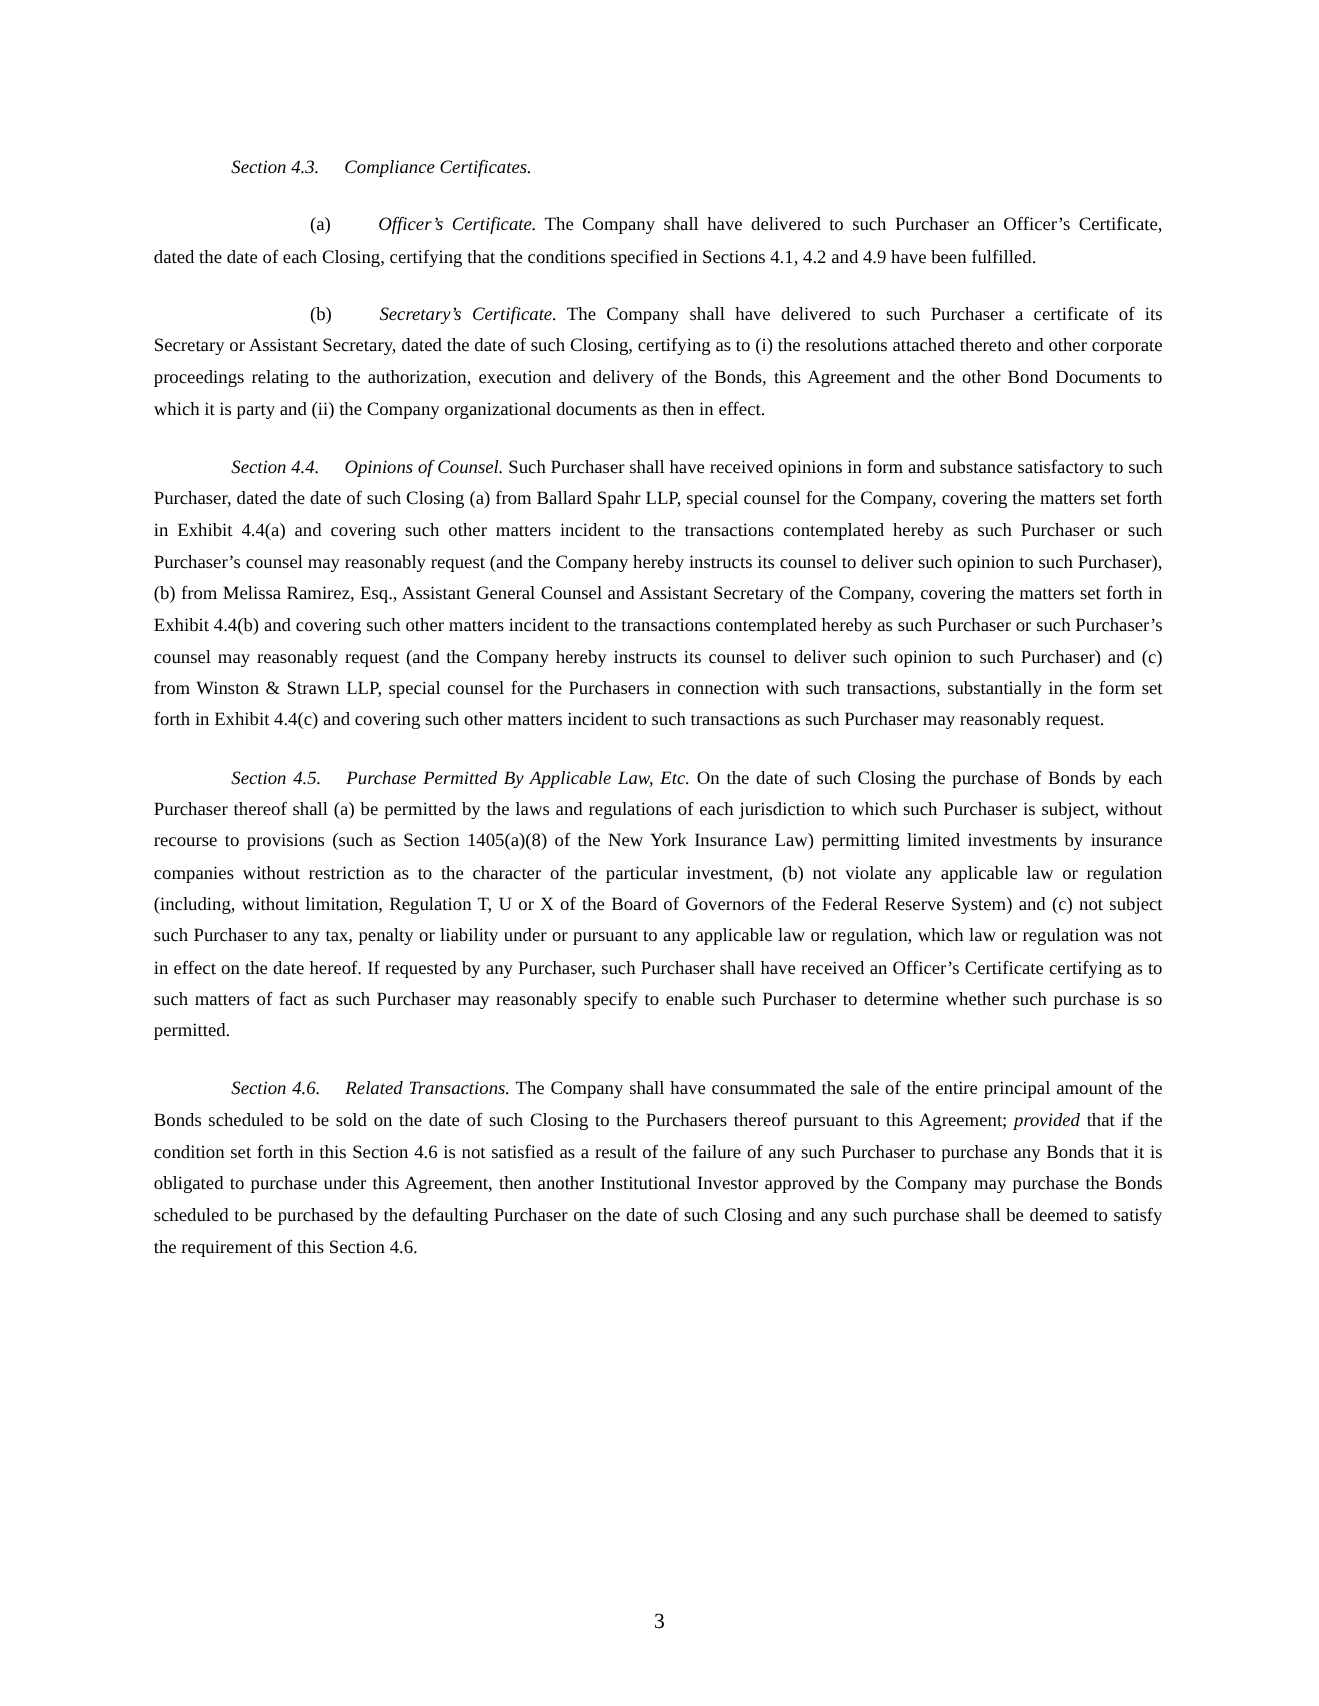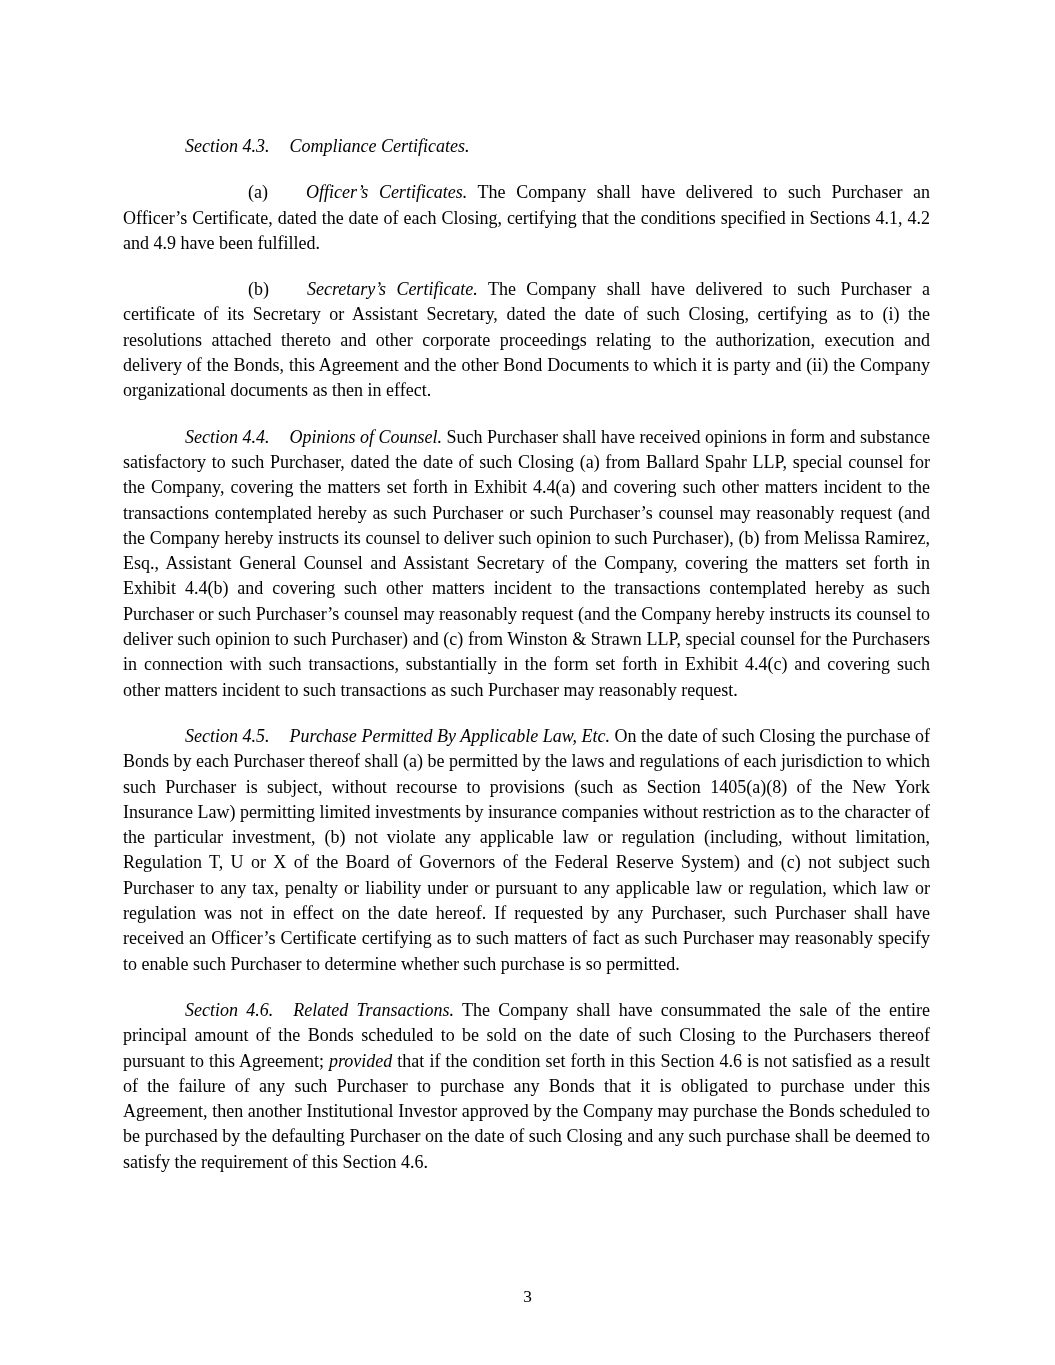--- a/index.html
+++ b/index.html
@@ -13,23 +13,23 @@
     height: 1365px;
     margin: 0 auto;
     background: #ffffff;
     color: #000000;
     font-family: "Liberation Serif", serif;
     overflow: hidden;
   }
   .doc {
     position: absolute;
     left: 123px;
-    top: 134px;
+    top: 122px;
     width: 807px;
-    font-size: 18px;
+    font-size: 15px;
     line-height: 25.3px;
   }
   p.para {
     margin: 0 0 21px 0;
     text-align: justify;
   }
   p.heading {
     text-align: left;
   }
   .indent-section { text-indent: 62px; }
@@ -51,21 +51,21 @@
   }
 </style>
 </head>
 <body>
 
 <div class="page">
   <main class="doc">
 
     <p class="para heading indent-section"><span class="i">Section 4.3.</span><span class="tab tab-sm"></span><span class="i">Compliance Certificates.</span></p>
 
-    <p class="para body indent-sub"><span>(a)</span><span class="tab tab-md"></span><span class="i">Officer’s Certificates.</span><span> The Company shall have delivered to such Purchaser an Officer’s Certificate, dated the date of each Closing, certifying that the conditions specified in Sections 4.1, 4.2 and 4.9 have been fulfilled.</span></p>
+    <p class="para body indent-sub"><span>(a)</span><span class="tab tab-md"></span><span class="i">Officer’s Certificate.</span><span> The Company shall have delivered to such Purchaser an Officer’s Certificate, dated the date of each Closing, certifying that the conditions specified in Sections 4.1, 4.2 and 4.9 have been fulfilled.</span></p>
 
     <p class="para body indent-sub"><span>(b)</span><span class="tab tab-md"></span><span class="i">Secretary’s Certificate.</span><span> The Company shall have delivered to such Purchaser a certificate of its Secretary or Assistant Secretary, dated the date of such Closing, certifying as to (i) the resolutions attached thereto and other corporate proceedings relating to the authorization, execution and delivery of the Bonds, this Agreement and the other Bond Documents to which it is party and (ii) the Company organizational documents as then in effect.</span></p>
 
     <p class="para body indent-section"><span class="i">Section 4.4.</span><span class="tab tab-sm"></span><span class="i">Opinions of Counsel.</span><span> Such Purchaser shall have received opinions in form and substance satisfactory to such Purchaser, dated the date of such Closing (a) from Ballard Spahr LLP, special counsel for the Company, covering the matters set forth in Exhibit 4.4(a) and covering such other matters incident to the transactions contemplated hereby as such Purchaser or such Purchaser’s counsel may reasonably request (and the Company hereby instructs its counsel to deliver such opinion to such Purchaser), (b) from Melissa Ramirez, Esq., Assistant General Counsel and Assistant Secretary of the Company, covering the matters set forth in Exhibit 4.4(b) and covering such other matters incident to the transactions contemplated hereby as such Purchaser or such Purchaser’s counsel may reasonably request (and the Company hereby instructs its counsel to deliver such opinion to such Purchaser) and (c) from Winston &amp; Strawn LLP, special counsel for the Purchasers in connection with such transactions, substantially in the form set forth in Exhibit 4.4(c) and covering such other matters incident to such transactions as such Purchaser may reasonably request.</span></p>
 
     <p class="para body indent-section"><span class="i">Section 4.5.</span><span class="tab tab-sm"></span><span class="i">Purchase Permitted By Applicable Law, Etc.</span><span> On the date of such Closing the purchase of Bonds by each Purchaser thereof shall (a) be permitted by the laws and regulations of each jurisdiction to which such Purchaser is subject, without recourse to provisions (such as Section 1405(a)(8) of the New York Insurance Law) permitting limited investments by insurance companies without restriction as to the character of the particular investment, (b) not violate any applicable law or regulation (including, without limitation, Regulation T, U or X of the Board of Governors of the Federal Reserve System) and (c) not subject such Purchaser to any tax, penalty or liability under or pursuant to any applicable law or regulation, which law or regulation was not in effect on the date hereof. If requested by any Purchaser, such Purchaser shall have received an Officer’s Certificate certifying as to such matters of fact as such Purchaser may reasonably specify to enable such Purchaser to determine whether such purchase is so permitted.</span></p>
 
     <p class="para body indent-section"><span class="i">Section 4.6.</span><span class="tab tab-sm"></span><span class="i">Related Transactions.</span><span> The Company shall have consummated the sale of the entire principal amount of the Bonds scheduled to be sold on the date of such Closing to the Purchasers thereof pursuant to this Agreement; </span><span class="i">provided</span><span> that if the condition set forth in this Section 4.6 is not satisfied as a result of the failure of any such Purchaser to purchase any Bonds that it is obligated to purchase under this Agreement, then another Institutional Investor approved by the Company may purchase the Bonds scheduled to be purchased by the defaulting Purchaser on the date of such Closing and any such purchase shall be deemed to satisfy the requirement of this Section 4.6.</span></p>
 
   </main>

